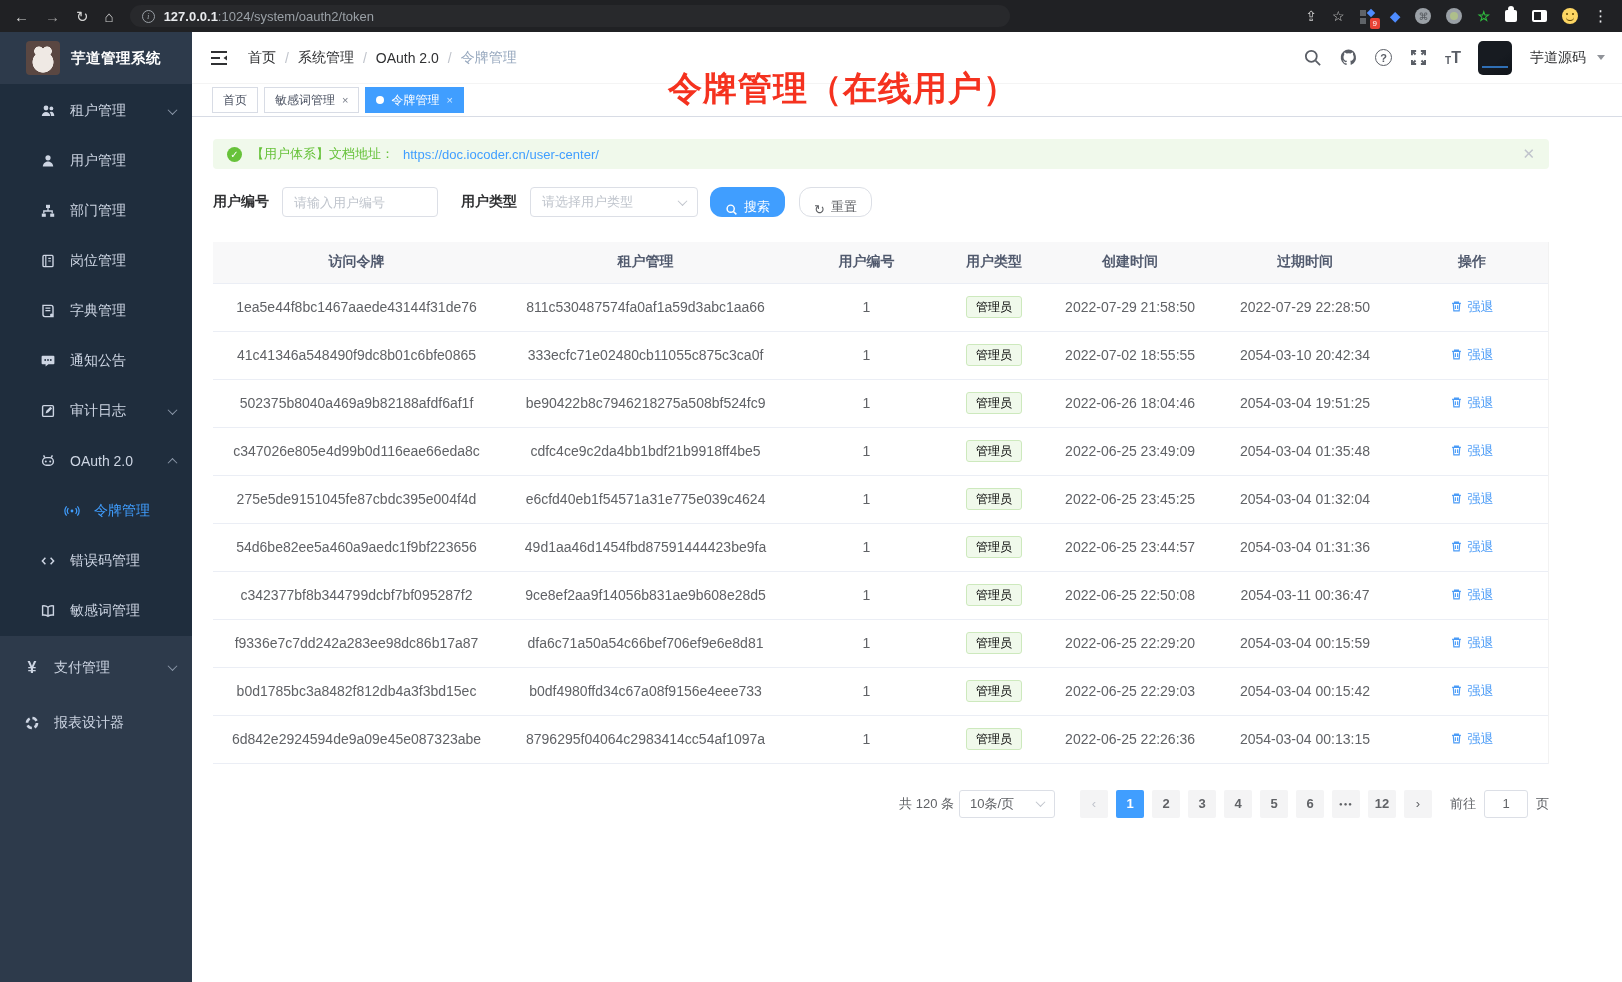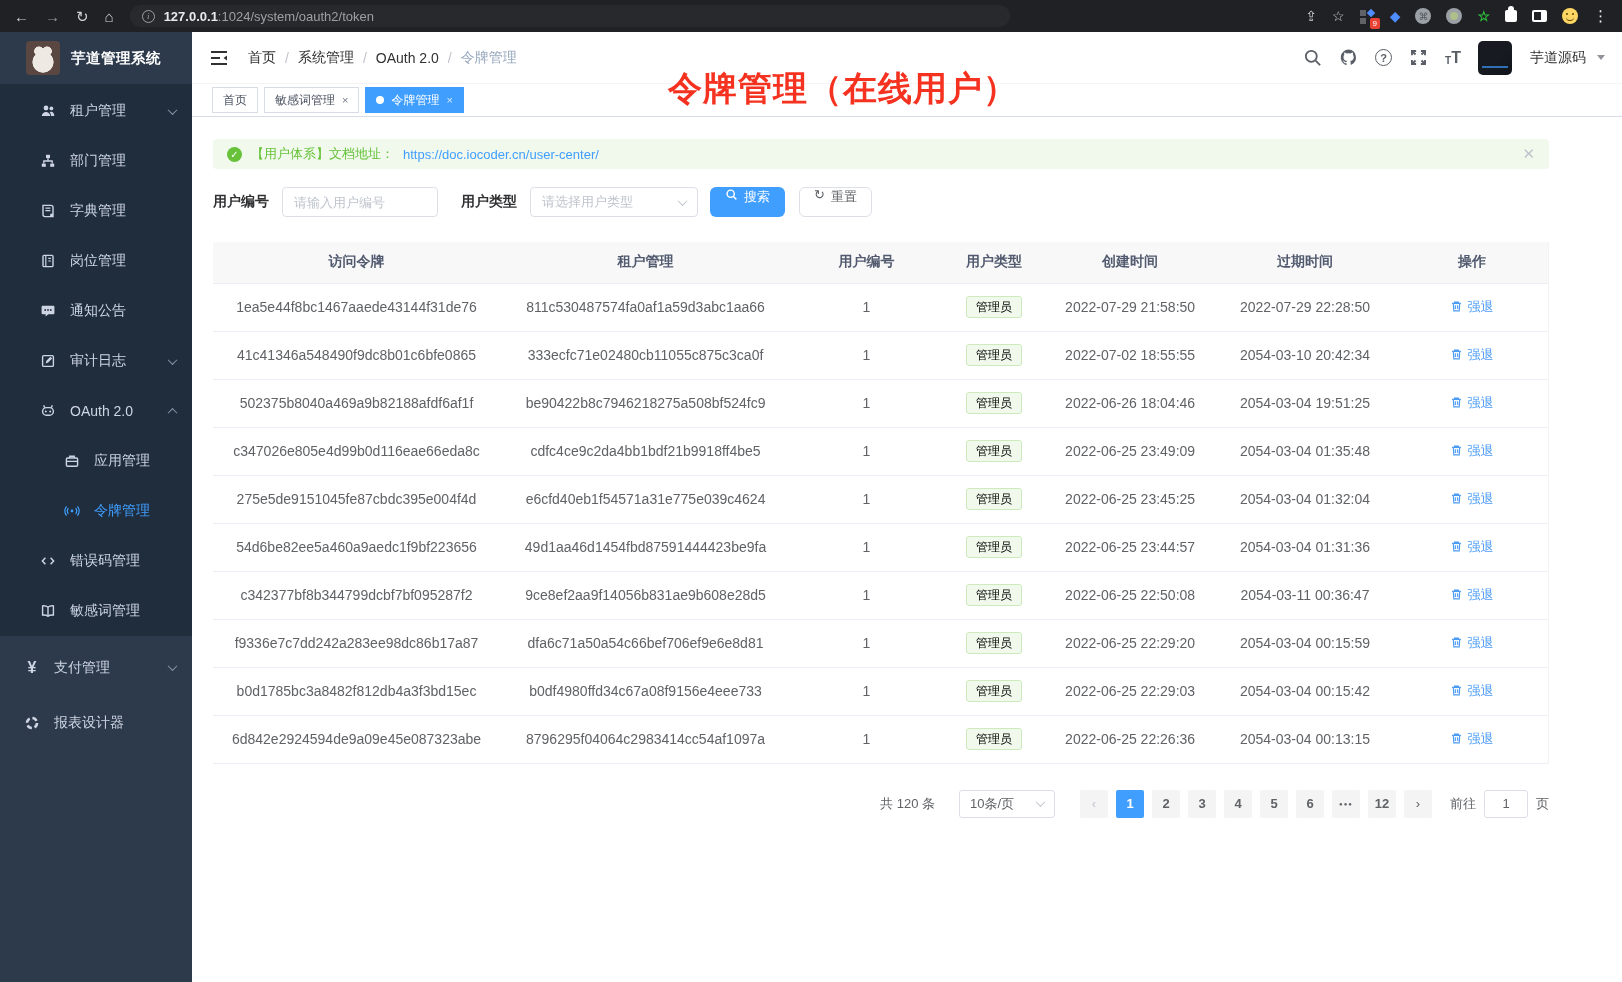--- a/index.html
+++ b/index.html
@@ -90,36 +90,36 @@
   .alert-link { color:#409eff; text-decoration:none; cursor:pointer; }
   .alert-close { margin-left:auto; color:#c0c4cc; font-size:15px; cursor:pointer; }
 
   .filters { display:flex; align-items:center; margin-top:17px; font-size:14px; height:32px; }
   .f-label { font-weight:700; color:#303133; margin-right:13px; white-space:nowrap; }
   .f-input { width:156px; height:30px; border:1px solid #dcdfe6; border-radius:4px; padding:0 11px; font-size:13px; color:#606266; font-family:inherit; outline:none; }
   .f-input::placeholder { color:#bfc4cc; }
   .f-gap { width:23px; }
   .f-select { width:168px; height:30px; border:1px solid #dcdfe6; border-radius:4px; padding:0 11px; display:flex; align-items:center; justify-content:space-between; color:#bfc4cc; font-size:13px; cursor:pointer; }
   .chev { width:7px; height:7px; border-right:1.3px solid #c0c4cc; border-bottom:1.3px solid #c0c4cc; transform:rotate(45deg) translate(-1px,-1px); display:inline-block; }
-  .btn { height:30px; border-radius:6px; font-size:13px; display:inline-flex; align-items:flex-start; gap:6px; padding:0 14px; cursor:pointer; border:1px solid transparent; font-family:Liberation Sans, sans-serif; }
+  .btn { height:30px; border-radius:12px; font-size:13px; display:inline-flex; align-items:flex-end; gap:6px; padding:0 14px; cursor:pointer; border:1px solid transparent; font-family:Liberation Sans, sans-serif; }
   .btn svg { width:13px; height:13px; }
   .btn-primary { background:#409eff; color:#fff; margin-left:12px; }
   .btn-plain { background:#fff; border-color:#dcdfe6; color:#606266; margin-left:14px; }
   .refresh-glyph { font-size:13px; line-height:1; }
 
   .table-wrap { margin-top:24px; border-right:1px solid #f2f2f2; }
   table { width:100%; border-collapse:collapse; table-layout:fixed; }
   th { height:41px; font-size:14px; color:#515a6e; font-weight:700; border-bottom:1px solid #ebeef5; background:#f8f8f9; text-align:center; }
   td { height:48px; font-size:14px; color:#606266; text-align:center; border-bottom:1px solid #ebeef5; white-space:nowrap; overflow:hidden; }
   .tag { display:inline-block; padding:1px 9px; line-height:18px; background:#f0f9eb; border:1px solid #cde9bd; color:#000000; font-size:12px; border-radius:3px; }
   .action { color:#4a9bf7; font-size:13px; display:inline-flex; align-items:center; gap:4px; cursor:pointer; }
   .action svg { width:13px; height:13px; }
 
   .pager-row { display:flex; align-items:center; justify-content:flex-end; margin-top:26px; font-size:13px; color:#606266; }
-  .pg-total { margin-right:24px; }
+  .pg-total { margin-right:5px; }
   .size-select { width:96px; height:28px; border:1px solid #dcdfe6; border-radius:3px; display:flex; align-items:center; justify-content:space-between; padding:0 10px; color:#606266; margin-right:21px; cursor:pointer; }
   .pg-btn { min-width:28px; height:28px; background:#f4f4f5; border-radius:2px; display:flex; align-items:center; justify-content:center; margin:0 4px; font-weight:700; color:#606266; font-size:13px; cursor:pointer; padding:0 4px; }
   .pg-btn.nav { font-weight:400; }
   .pg-btn.prev { color:#c0c4cc; }
   .pg-btn.active { background:#409eff; color:#fff; }
   .pg-btn.ellipsis { letter-spacing:1px; font-size:10px; }
   .pg-goto { margin-left:14px; display:flex; align-items:center; gap:8px; }
   .goto-input { width:44px; height:28px; border:1px solid #dcdfe6; border-radius:3px; text-align:center; font-size:13px; color:#606266; font-family:inherit; outline:none; }
 </style>
 </head>
@@ -177,47 +177,56 @@
                 <path d="M11 13c0-1.6-.4-2.9-1.3-3.8.5-.3 1.1-.4 1.7-.4 1.6 0 2.9 1.8 2.9 4.2z"></path>
               </svg>
             </span>
             <span class="mi-label">租户管理</span>
             <span class="mi-arrow">
               <i class="arr down"></i>
             </span>
           </div>
           <div class="menu-item">
             <span class="mi-icon">
+              <svg viewBox="0 0 16 16" fill="currentColor">
+                <circle cx="8" cy="4.8" r="2.6"></circle>
+                <path d="M2.8 13.6c0-2.9 2.3-5.2 5.2-5.2s5.2 2.3 5.2 5.2z"></path>
+              </svg>
+            </span>
+            <span class="mi-label">用户管理</span>
+          </div>
+          <div class="menu-item">
+            <span class="mi-icon">
               <svg viewBox="0 0 16 16" fill="none" stroke="currentColor" stroke-width="1.3">
                 <rect x="6" y="1.8" width="4" height="3.2" fill="currentColor" stroke="none"></rect>
                 <rect x="1.8" y="10.6" width="4" height="3.2" fill="currentColor" stroke="none"></rect>
                 <rect x="10.2" y="10.6" width="4" height="3.2" fill="currentColor" stroke="none"></rect>
                 <path d="M8 5v3M3.8 10.6V8h8.4v2.6"></path>
               </svg>
             </span>
             <span class="mi-label">部门管理</span>
           </div>
           <div class="menu-item">
             <span class="mi-icon">
               <svg viewBox="0 0 16 16" fill="none" stroke="currentColor" stroke-width="1.4">
+                <rect x="3" y="2.4" width="10" height="11.2" rx="1.2"></rect>
+                <path d="M5.8 2.4v11.2M8.3 5.4h2.6M8.3 8h2.6" stroke-width="1.2"></path>
+              </svg>
+            </span>
+            <span class="mi-label">岗位管理</span>
+          </div>
+          <div class="menu-item">
+            <span class="mi-icon">
+              <svg viewBox="0 0 16 16" fill="none" stroke="currentColor" stroke-width="1.4">
                 <path d="M3 2.4h8a2 2 0 0 1 2 2v9.2H5a2 2 0 0 1-2-2z"></path>
                 <path d="M5.4 5.2h5M5.4 7.6h5" stroke-width="1.2"></path>
                 <circle cx="11.6" cy="12" r="1.6" fill="currentColor" stroke="none"></circle>
               </svg>
             </span>
             <span class="mi-label">字典管理</span>
-          </div>
-          <div class="menu-item">
-            <span class="mi-icon">
-              <svg viewBox="0 0 16 16" fill="none" stroke="currentColor" stroke-width="1.4">
-                <rect x="3" y="2.4" width="10" height="11.2" rx="1.2"></rect>
-                <path d="M5.8 2.4v11.2M8.3 5.4h2.6M8.3 8h2.6" stroke-width="1.2"></path>
-              </svg>
-            </span>
-            <span class="mi-label">岗位管理</span>
           </div>
           <div class="menu-item">
             <span class="mi-icon">
               <svg viewBox="0 0 16 16" fill="currentColor">
                 <path d="M2.6 2.8h10.8a1 1 0 0 1 1 1v6.4a1 1 0 0 1-1 1H8.4L5.6 13.6v-2.4H2.6a1 1 0 0 1-1-1V3.8a1 1 0 0 1 1-1z"></path>
                 <circle cx="5.2" cy="7" r=".9" fill="#1f2d3d"></circle>
                 <circle cx="8" cy="7" r=".9" fill="#1f2d3d"></circle>
                 <circle cx="10.8" cy="7" r=".9" fill="#1f2d3d"></circle>
               </svg>
             </span>
@@ -241,29 +250,20 @@
                 <rect x="2.6" y="4.6" width="10.8" height="7.6" rx="3.8"></rect>
                 <circle cx="5.8" cy="8.4" r="1" fill="currentColor" stroke="none"></circle>
                 <circle cx="10.2" cy="8.4" r="1" fill="currentColor" stroke="none"></circle>
                 <path d="M4.8 4.6L3.6 2.4M11.2 4.6l1.2-2.2"></path>
               </svg>
             </span>
             <span class="mi-label">OAuth 2.0</span>
             <span class="mi-arrow">
               <i class="arr up"></i>
             </span>
-          </div>
-          <div class="menu-item child">
-            <span class="mi-icon">
-              <svg viewBox="0 0 16 16" fill="none" stroke="currentColor" stroke-width="1.4">
-                <rect x="2.4" y="5" width="11.2" height="8.2" rx="1.2"></rect>
-                <path d="M5.8 5V3.2h4.4V5M2.4 8.4h11.2"></path>
-              </svg>
-            </span>
-            <span class="mi-label">应用管理</span>
           </div>
           <div class="menu-item child active">
             <span class="mi-icon">
               <svg viewBox="0 0 16 16" fill="none" stroke="currentColor" stroke-width="1.2">
                 <path d="M4.4 5.2a4.4 4.4 0 0 0 0 5.6M11.6 5.2a4.4 4.4 0 0 1 0 5.6M2.6 3.4a7 7 0 0 0 0 9.2M13.4 3.4a7 7 0 0 1 0 9.2"></path>
                 <circle cx="8" cy="8" r="1.4" fill="currentColor" stroke="none"></circle>
               </svg>
             </span>
             <span class="mi-label">令牌管理</span>
           </div>

